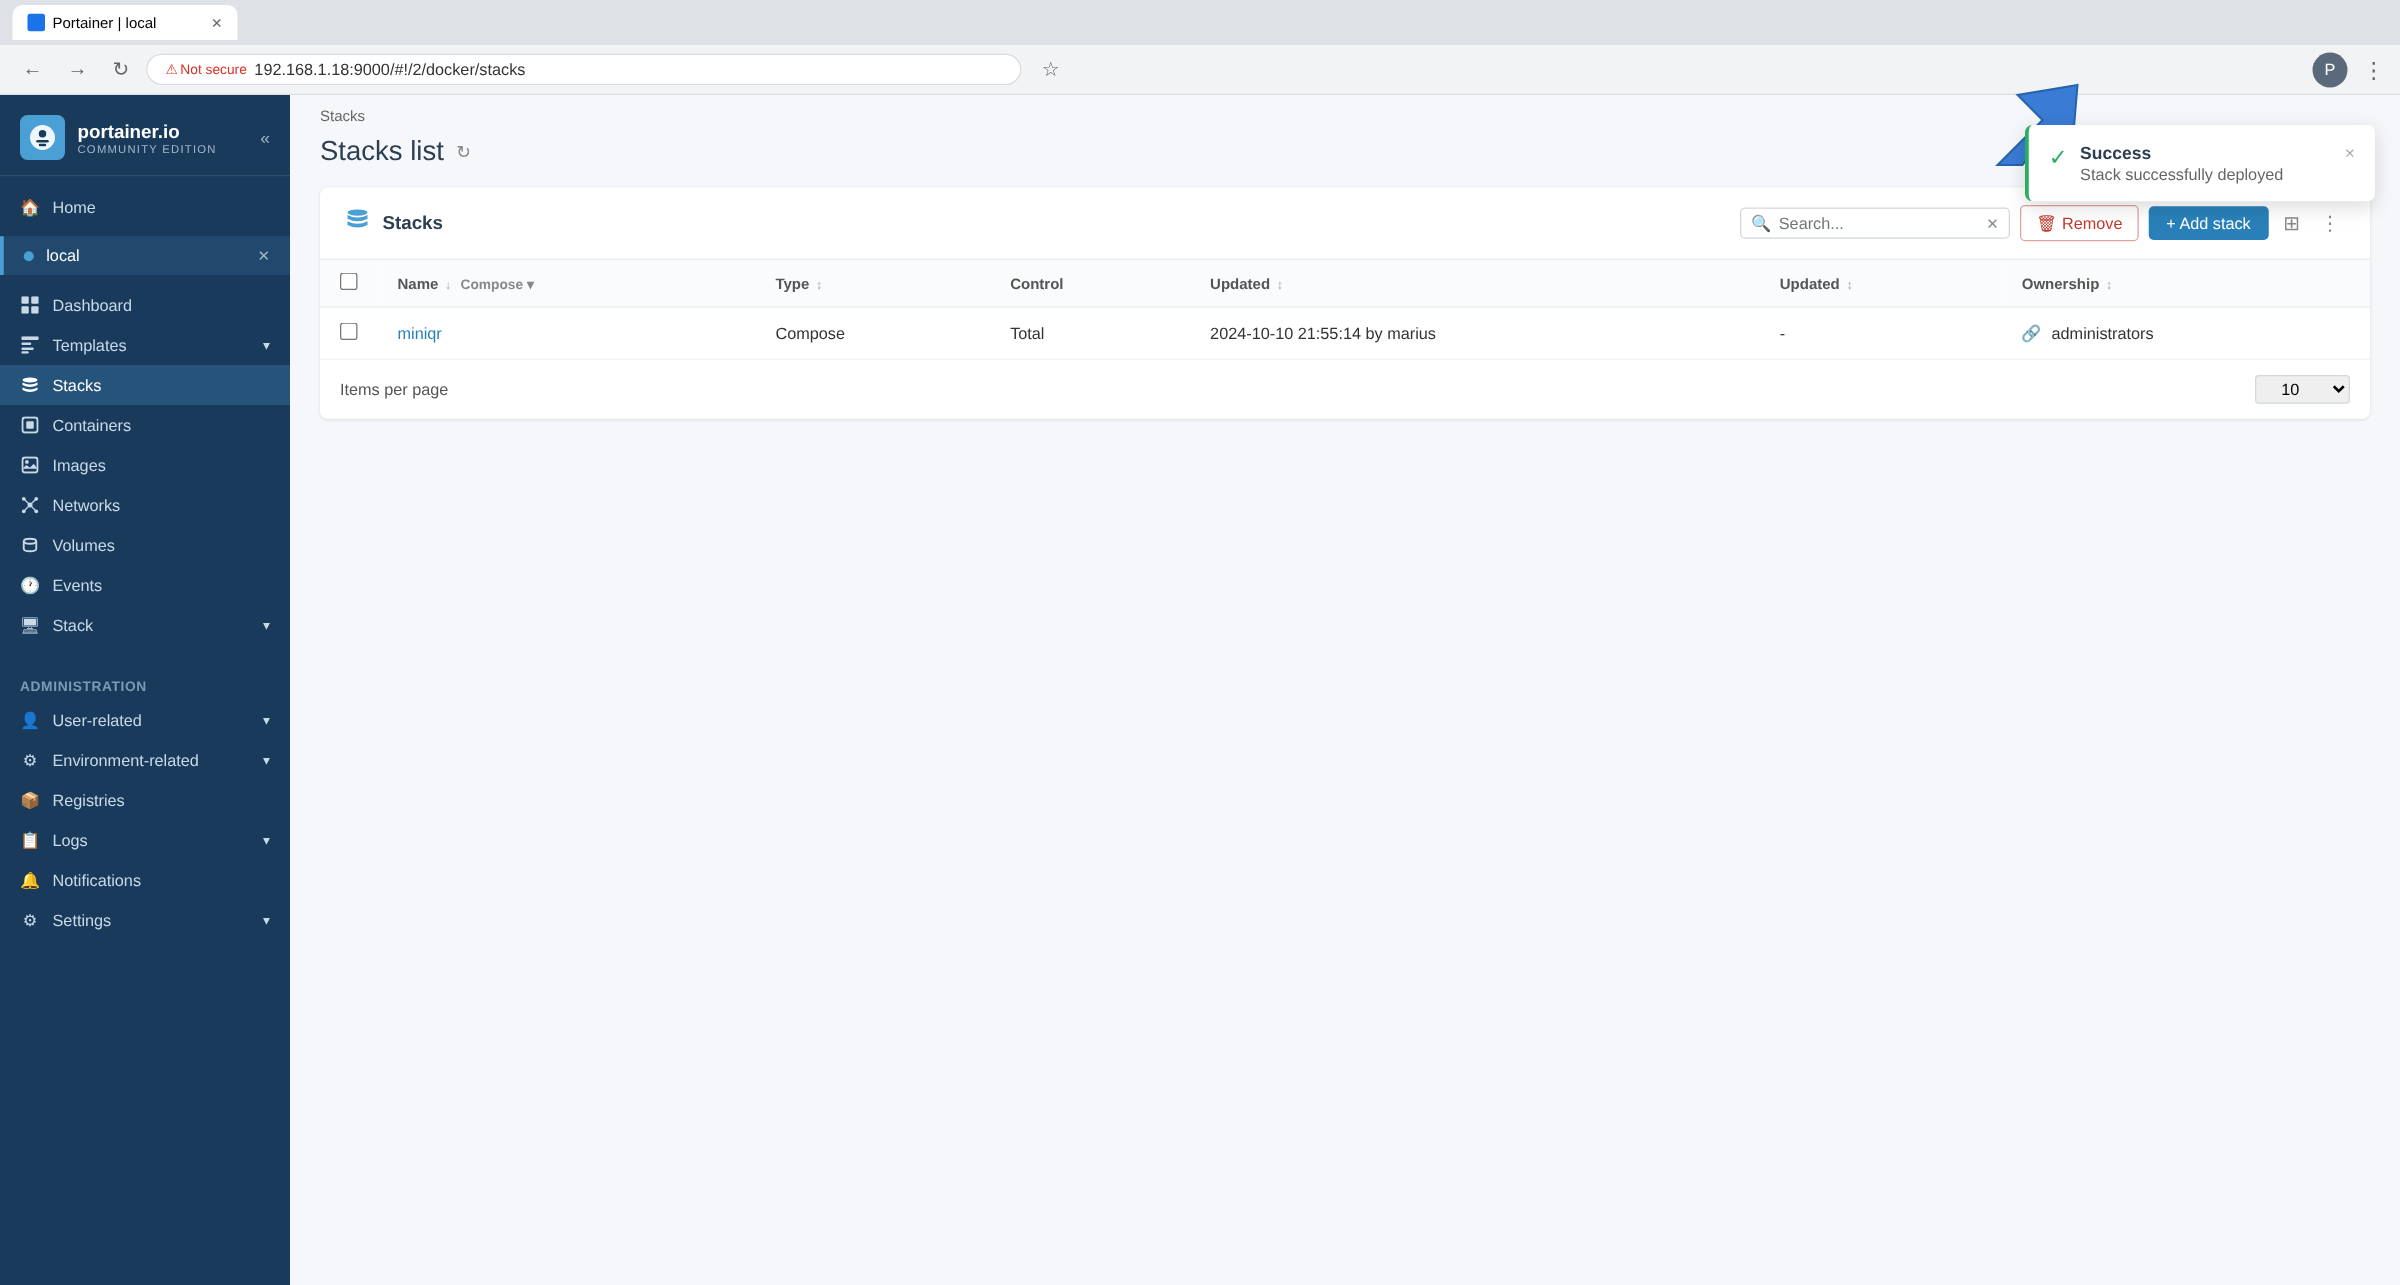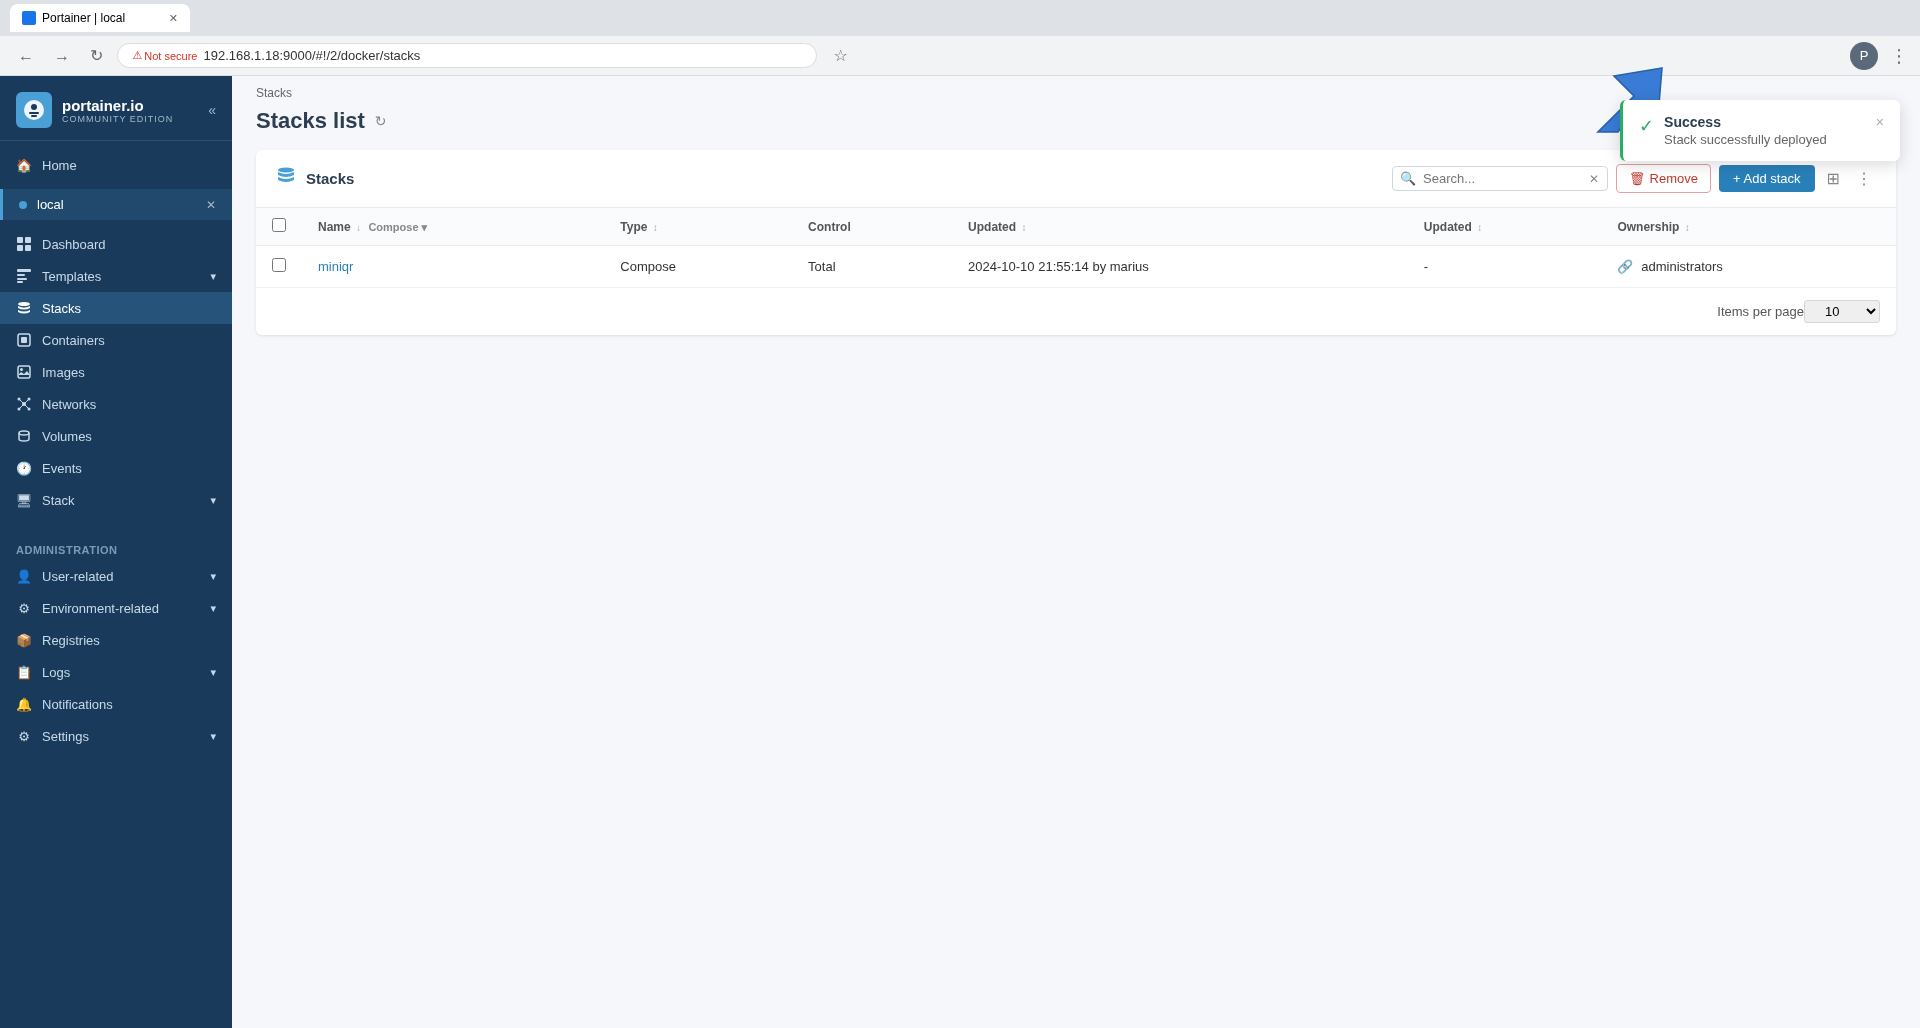--- a/index.html
+++ b/index.html
@@ -38,21 +38,21 @@
     
     .env-item { display: flex; align-items: center; gap: 10px; padding: 8px 16px; background: rgba(74,159,212,0.15); border-left: 3px solid #4a9fd4; cursor: pointer; }
     .env-dot { width: 8px; height: 8px; background: #4a9fd4; border-radius: 50%; }
     .env-name { color: white; font-size: 13px; font-weight: 500; }
     .env-close { margin-left: auto; color: #a0b8cc; font-size: 12px; cursor: pointer; }
 
     
     .main-content { flex: 1; overflow-y: auto; background: #f5f7fa; }
     .breadcrumb { padding: 10px 24px 0; font-size: 12px; color: #666; }
     .page-header { padding: 8px 24px 16px; display: flex; align-items: center; gap: 10px; }
-    .page-title { font-size: 22px; font-weight: 700; color: #2c3e50; }
+    .page-title { font-size: 22px; font-weight: 400; color: #2c3e50; }
     .refresh-btn { color: #888; cursor: pointer; font-size: 14px; }
 
     
     .stacks-panel { margin: 0 24px; background: white; border-radius: 6px; box-shadow: 0 1px 3px rgba(0,0,0,0.1); }
     .panel-header { display: flex; align-items: center; padding: 14px 20px; border-bottom: 1px solid #e8ecef; gap: 10px; }
     .panel-title { font-size: 15px; font-weight: 600; color: #2c3e50; display: flex; align-items: center; gap: 8px; }
     .stacks-icon { color: #4a9fd4; font-size: 18px; }
     .panel-actions { margin-left: auto; display: flex; align-items: center; gap: 8px; }
     .search-box { display: flex; align-items: center; border: 1px solid #d0d7de; border-radius: 4px; padding: 4px 8px; gap: 6px; background: white; }
     .search-input { border: none; outline: none; font-size: 13px; width: 160px; color: #333; }
@@ -66,21 +66,21 @@
     table { width: 100%; border-collapse: collapse; }
     th { padding: 10px 16px; text-align: left; font-size: 12px; font-weight: 600; color: #555; border-bottom: 1px solid #e8ecef; background: #fafbfc; }
     td { padding: 12px 16px; font-size: 13px; color: #333; border-bottom: 1px solid #f0f2f5; }
     .sort-icon { color: #aaa; margin-left: 2px; font-size: 10px; }
     .filter-btn { color: #888; cursor: pointer; margin-left: 4px; font-size: 11px; }
     .checkbox { width: 14px; height: 14px; cursor: pointer; }
     .link-text { color: #2980b9; cursor: pointer; text-decoration: none; }
     .ownership-icon { color: #aaa; margin-right: 4px; }
 
     
-    .pagination { display: flex; align-items: center; justify-content: flex-end; padding: 12px 16px; gap: 0; font-size: 13px; color: #555; }
+    .pagination { display: flex; align-items: center; justify-content: space-between; padding: 12px 16px; gap: 0; font-size: 13px; color: #555; }
     .page-select { border: 1px solid #d0d7de; border-radius: 3px; padding: 2px 16px; font-size: 13px; }
 
     
     .notification-overlay { position: fixed; top: 100px; right: 20px; z-index: 1000; }
     .notification { background: white; border-radius: 6px; box-shadow: 0 4px 16px rgba(0,0,0,0.15); padding: 14px 16px; width: 280px; display: flex; align-items: flex-start; gap: 10px; border-left: 3px solid #27ae60; }
     .notif-icon { color: #27ae60; font-size: 18px; margin-top: 1px; }
     .notif-content { flex: 1; }
     .notif-title { font-weight: 600; color: #2c3e50; font-size: 14px; }
     .notif-msg { color: #666; font-size: 13px; margin-top: 2px; }
     .notif-close { color: #aaa; cursor: pointer; font-size: 14px; }

